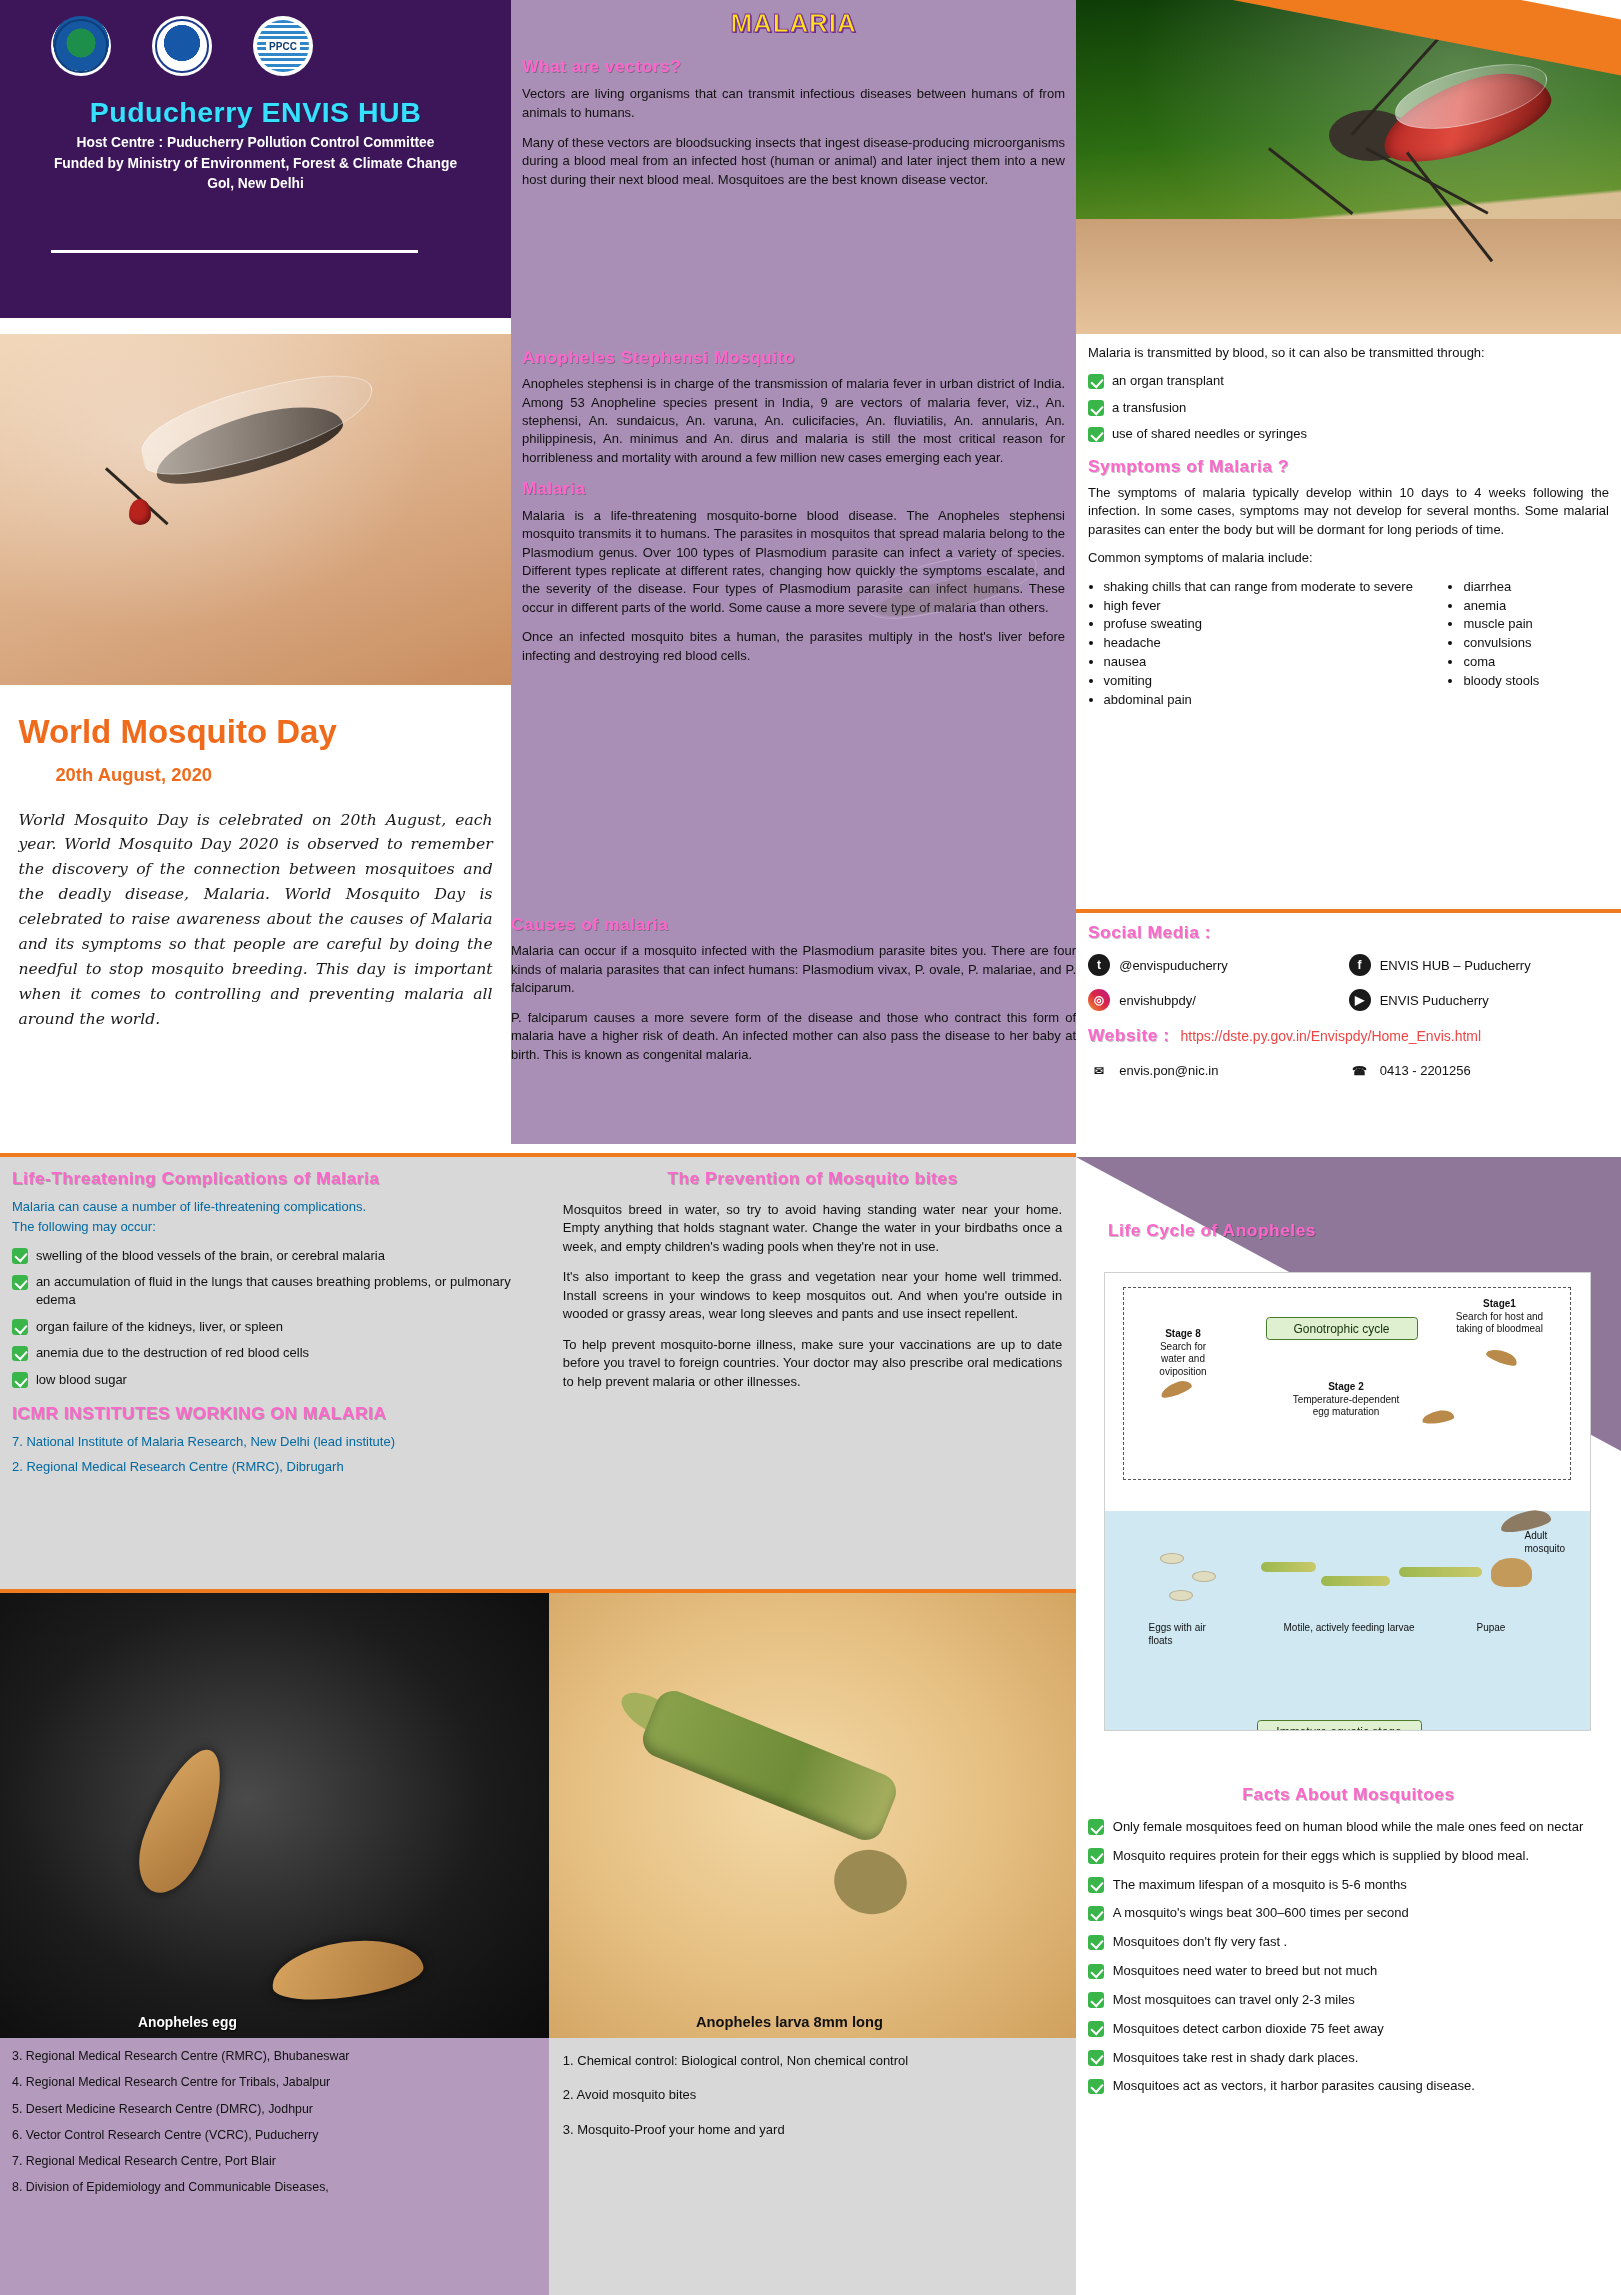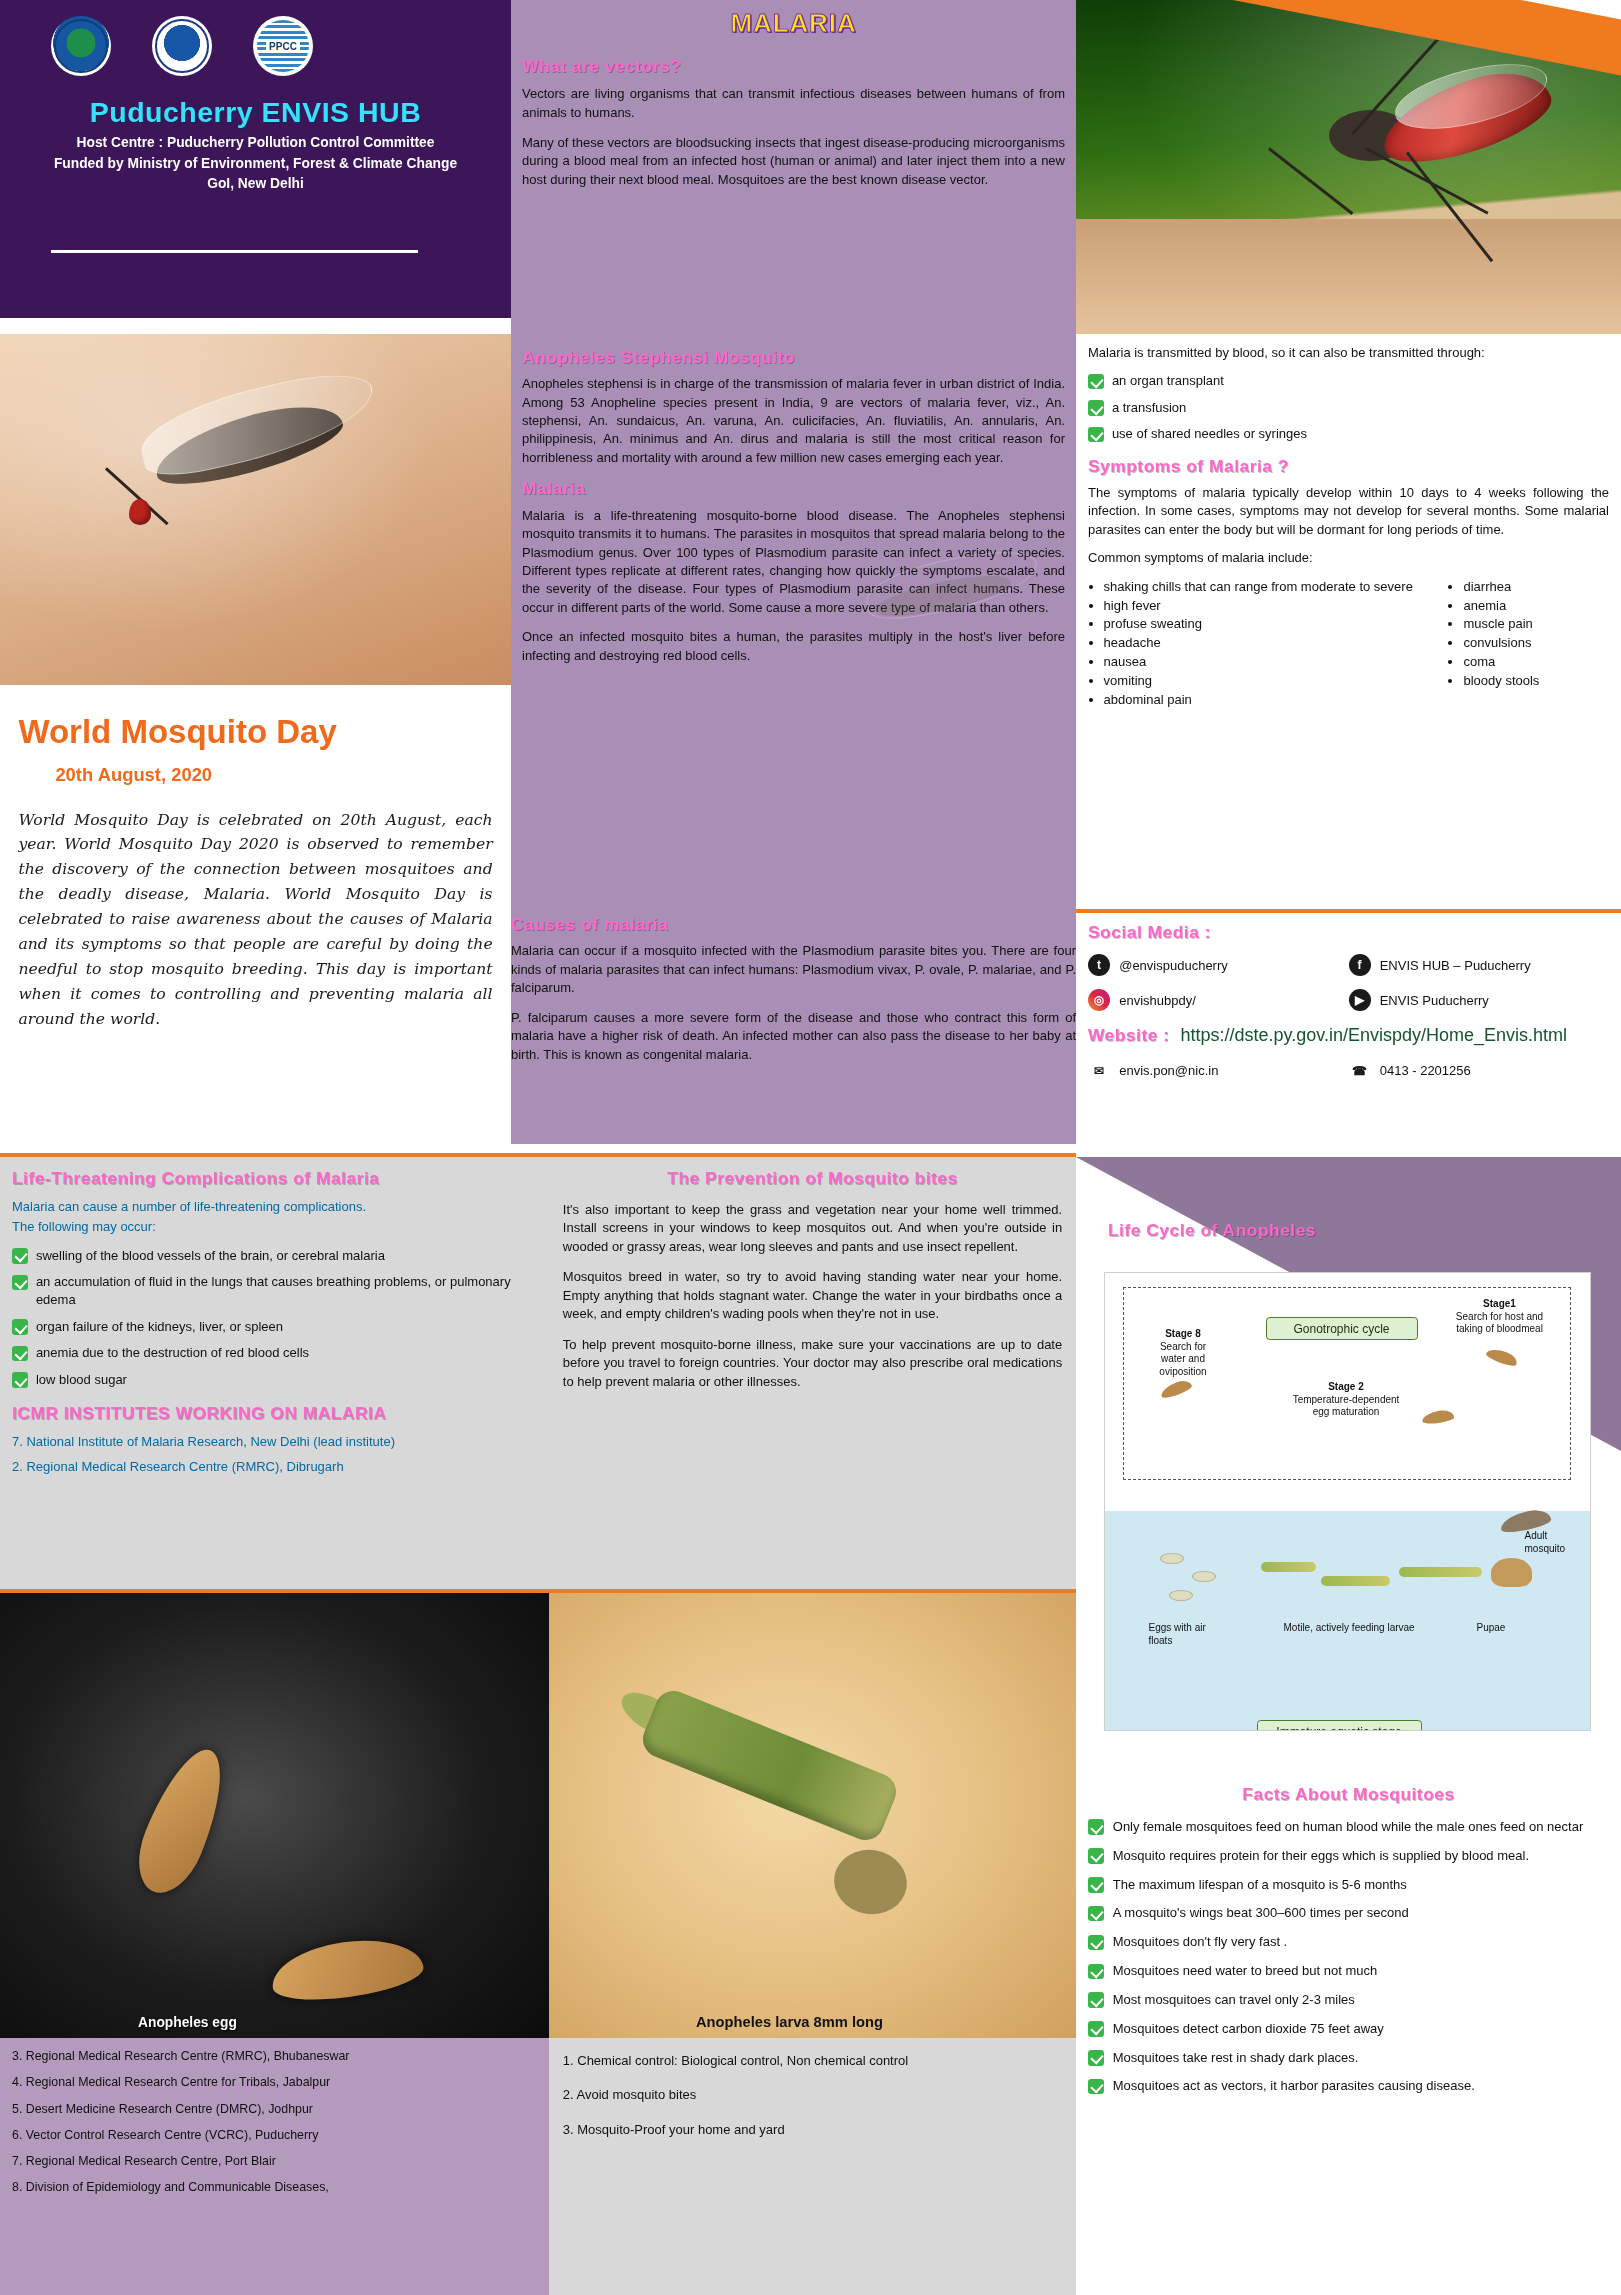--- a/index.html
+++ b/index.html
@@ -219,21 +219,21 @@
     flex:0 0 auto;
   }
   .smicon.ig { background:linear-gradient(45deg,#f09433,#dc2743,#bc1888); }
   .smicon.tw { background:#1a1a1a; }
   .smicon.fb { background:#1a1a1a; }
   .smicon.yt { background:#1a1a1a; }
   .smicon.mail { background:#ffffff; color:#1a1a1a; border:0; border-radius:0; }
   .smicon.phone { background:#ffffff; color:#1a1a1a; }
   .smitem span.txt { font-size:13px; color:#111; }
   #social .webrow { display:flex; align-items:center; gap:11px; margin-top:13.8px; }
-  #social .url { font-size:18px; color:#14532d; }
+  #social .url { font-size:14px; color:#ef4444; }
 
   
   .hr-orange { position:absolute; background:#f07b1f; height:3.7px; }
 
   
   #complic {
     left:0; top:1157px; width:549px; height:487px;
     background:#d8d8d8; padding:11px 12px 0 12px;
   }
   #complic h3 { margin:0 0 9.2px 0; }
@@ -542,22 +542,22 @@
 
     <h3 class="heading-pink sm icmr">ICMR INSTITUTES WORKING ON MALARIA</h3>
     <div class="olist">
       <p>7. National Institute of Malaria Research, New Delhi (lead institute)</p>
       <p>2. Regional Medical Research Centre (RMRC), Dibrugarh</p>
     </div>
   </div>
 
   <div class="abs" id="prevent">
     <h3 class="heading-pink sm">The Prevention of Mosquito bites</h3>
+    <p class="just">Mosquitos breed in water, so try to avoid having standing water near your home. Empty anything that holds stagnant water. Change the water in your birdbaths once a week, and empty children's wading pools when they're not in use.</p>
     <p class="just">It's also important to keep the grass and vegetation near your home well trimmed. Install screens in your windows to keep mosquitos out. And when you're outside in wooded or grassy areas, wear long sleeves and pants and use insect repellent.</p>
-    <p class="just">Mosquitos breed in water, so try to avoid having standing water near your home. Empty anything that holds stagnant water. Change the water in your birdbaths once a week, and empty children's wading pools when they're not in use.</p>
     <p class="just">To help prevent mosquito-borne illness, make sure your vaccinations are up to date before you travel to foreign countries. Your doctor may also prescribe oral medications to help prevent malaria or other illnesses.</p>
   </div>
 
   <div class="abs" id="lifecycle">
     <div class="purpletri"></div>
     <h3 class="heading-pink sm">Life Cycle of Anopheles</h3>
 
     <div class="diagram">
       <div class="lc-top"></div>
       <div class="lc-bottom"></div>

